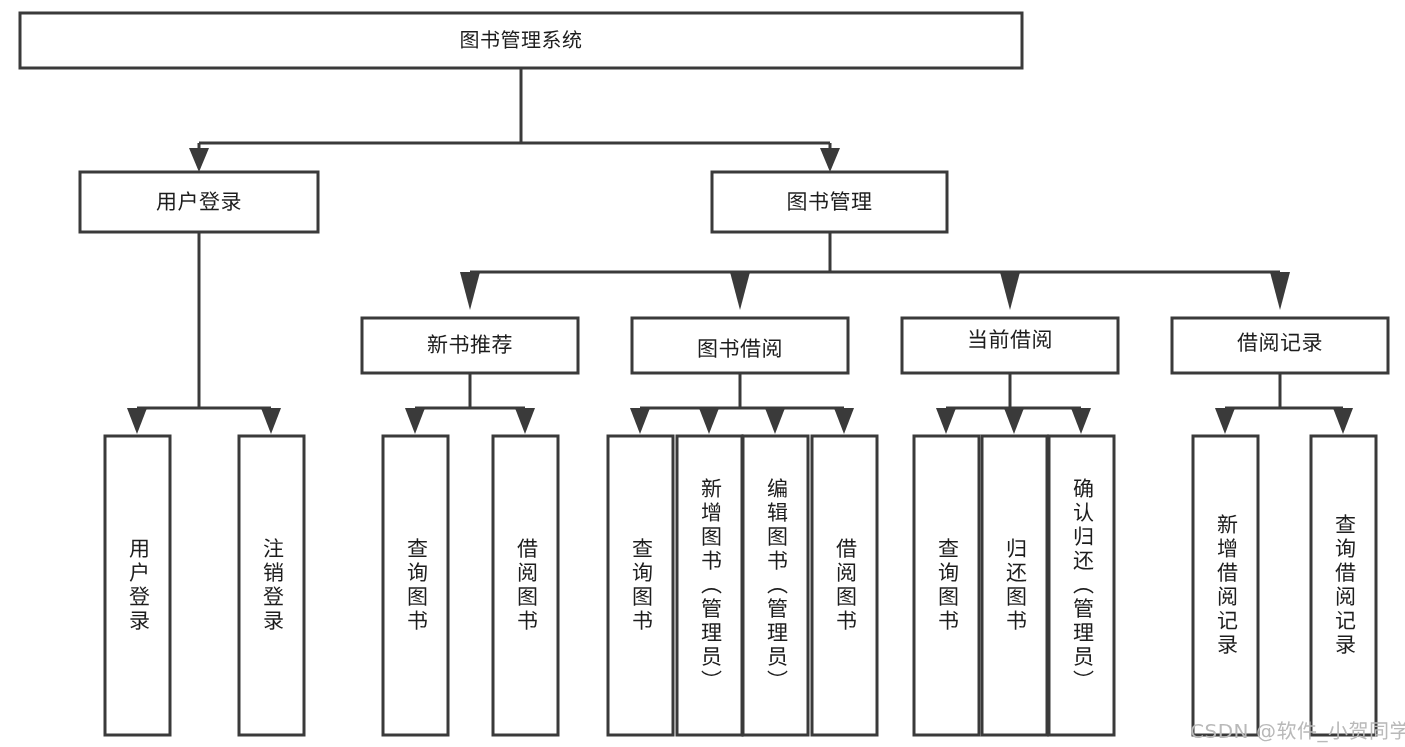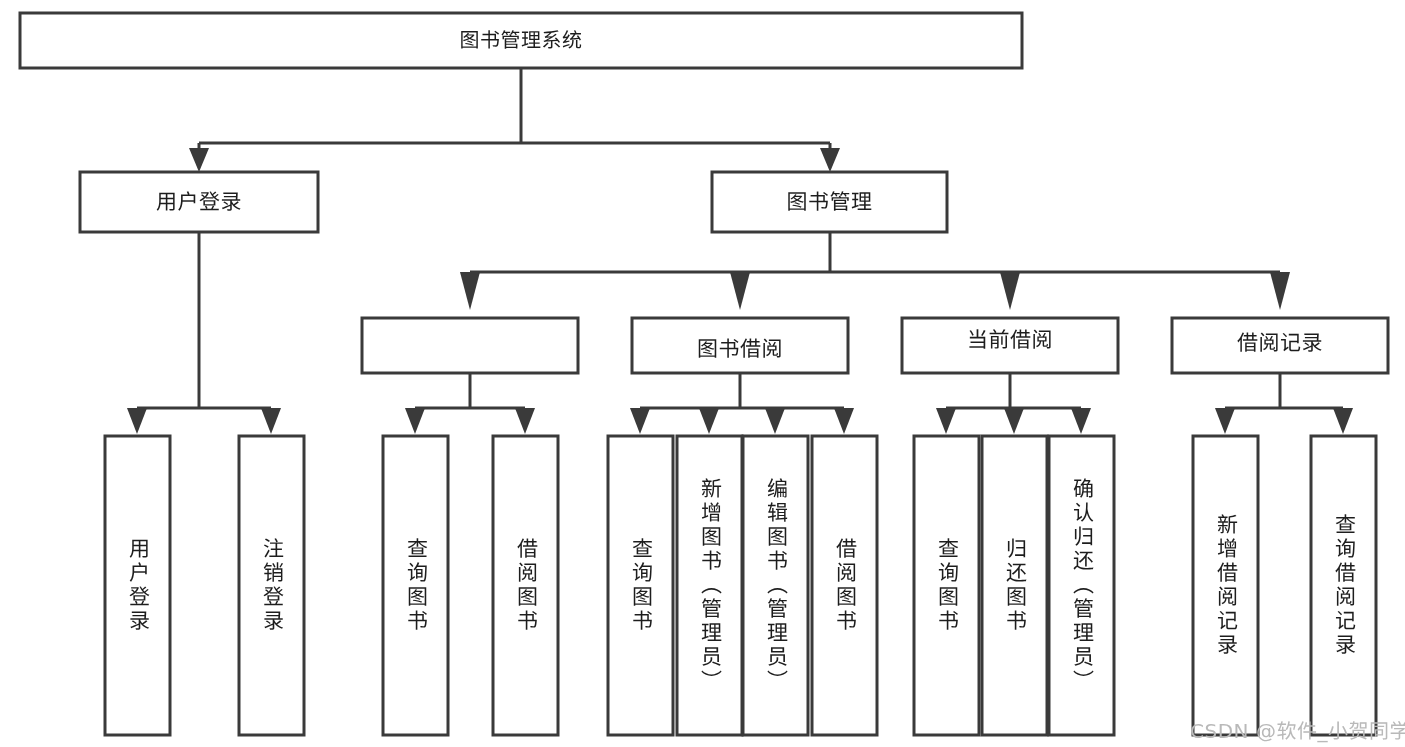--- a/index.html
+++ b/index.html
@@ -160,20 +160,21 @@
 
     <rect class="node-box" x="1193" y="436" width="65" height="299"></rect>
     <rect class="node-box" x="1311" y="436" width="65" height="299"></rect>
   </svg>
 
   <div class="node-label horizontal root" style="left:20px; top:13px; width:1002px; height:55px;">图书管理系统</div>
 
   <div class="node-label horizontal" style="left:80px; top:172px; width:238px; height:60px;">用户登录</div>
   <div class="node-label horizontal" style="left:712px; top:172px; width:235px; height:60px;">图书管理</div>
 
+  <div class="node-label horizontal" style="left:362px; top:318px; width:216px; height:55px;">新书推荐</div>
   <div class="node-label horizontal" style="left:632px; top:322px; width:216px; height:55px;">图书借阅</div>
   <div class="node-label horizontal" style="left:902px; top:318px; width:216px; height:44px;">当前借阅</div>
   <div class="node-label horizontal" style="left:1172px; top:316px; width:216px; height:55px;">借阅记录</div>
 
   <div class="node-label vertical" style="left:105px; top:436px; width:65px; height:299px;">用户登录</div>
   <div class="node-label vertical" style="left:239px; top:436px; width:65px; height:299px;">注销登录</div>
 
   <div class="node-label vertical" style="left:383px; top:436px; width:65px; height:299px;">查询图书</div>
   <div class="node-label vertical" style="left:493px; top:436px; width:65px; height:299px;">借阅图书</div>
 

